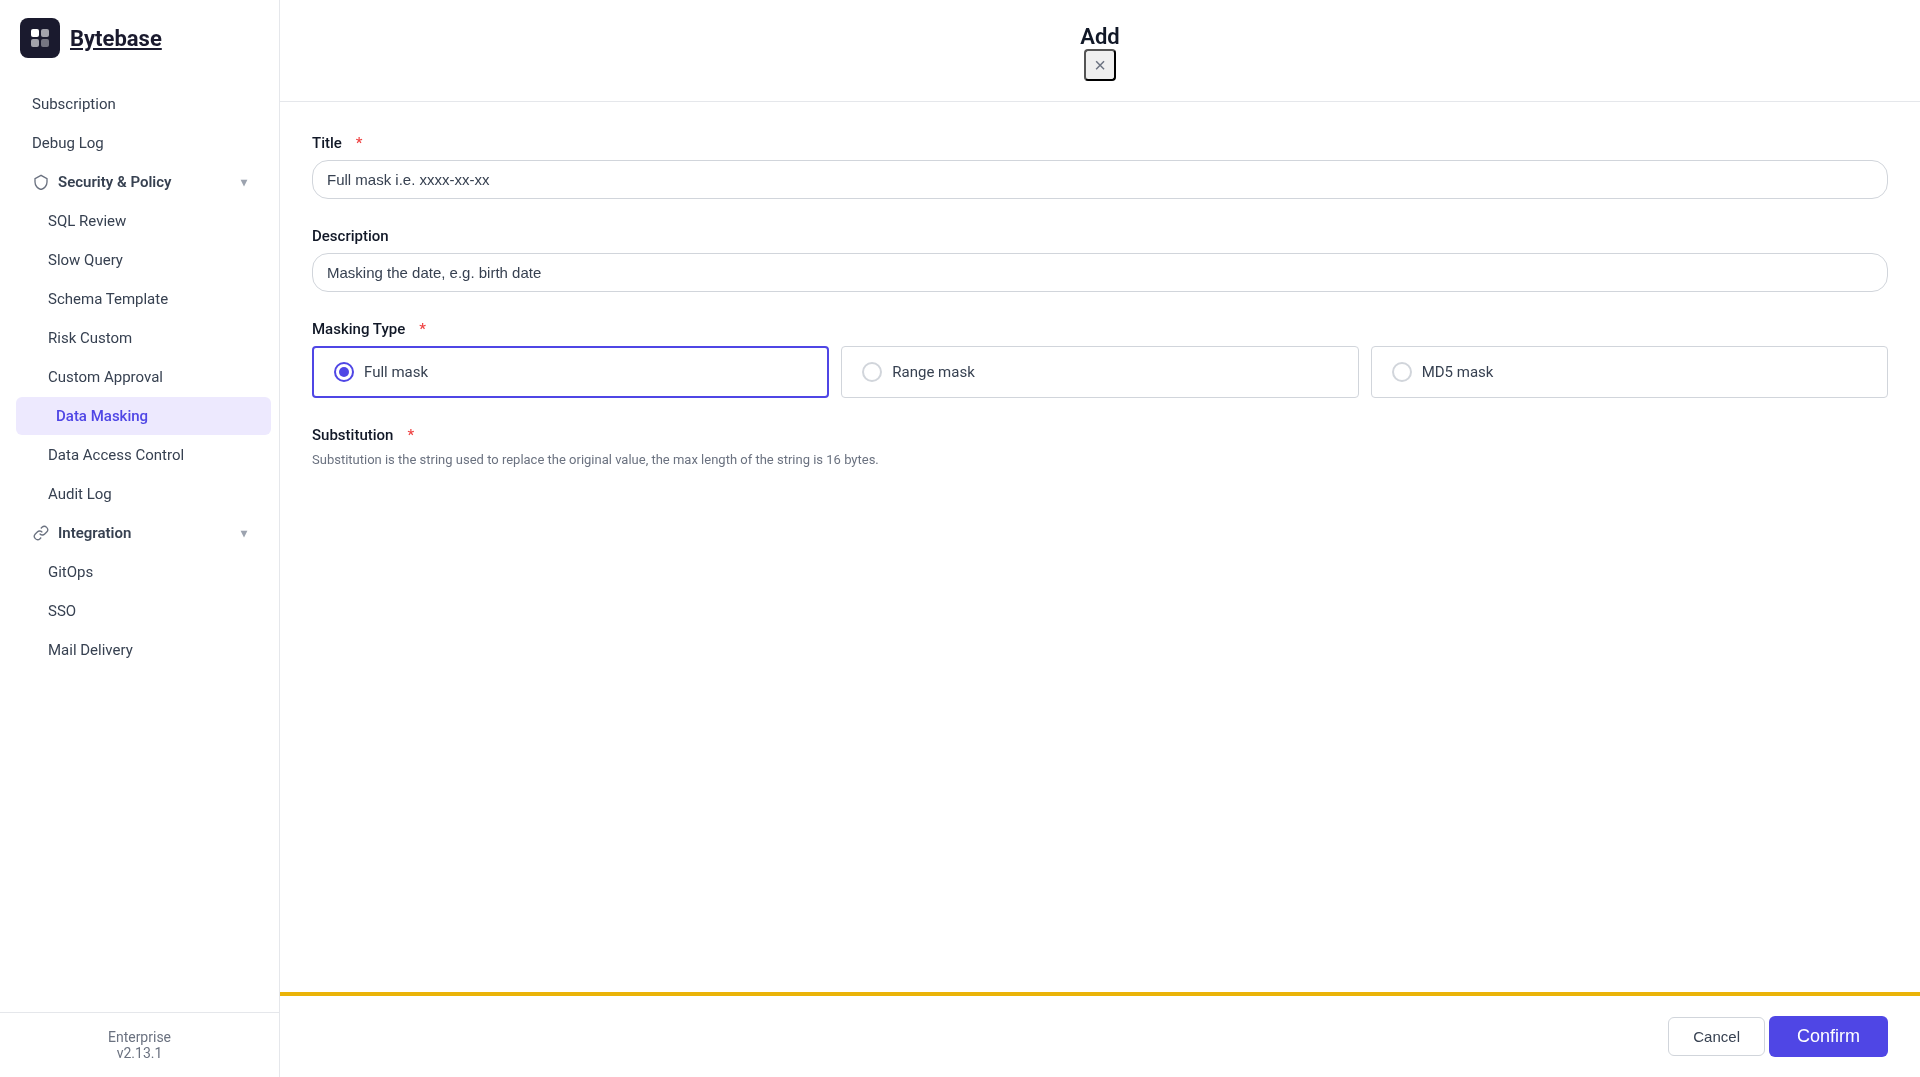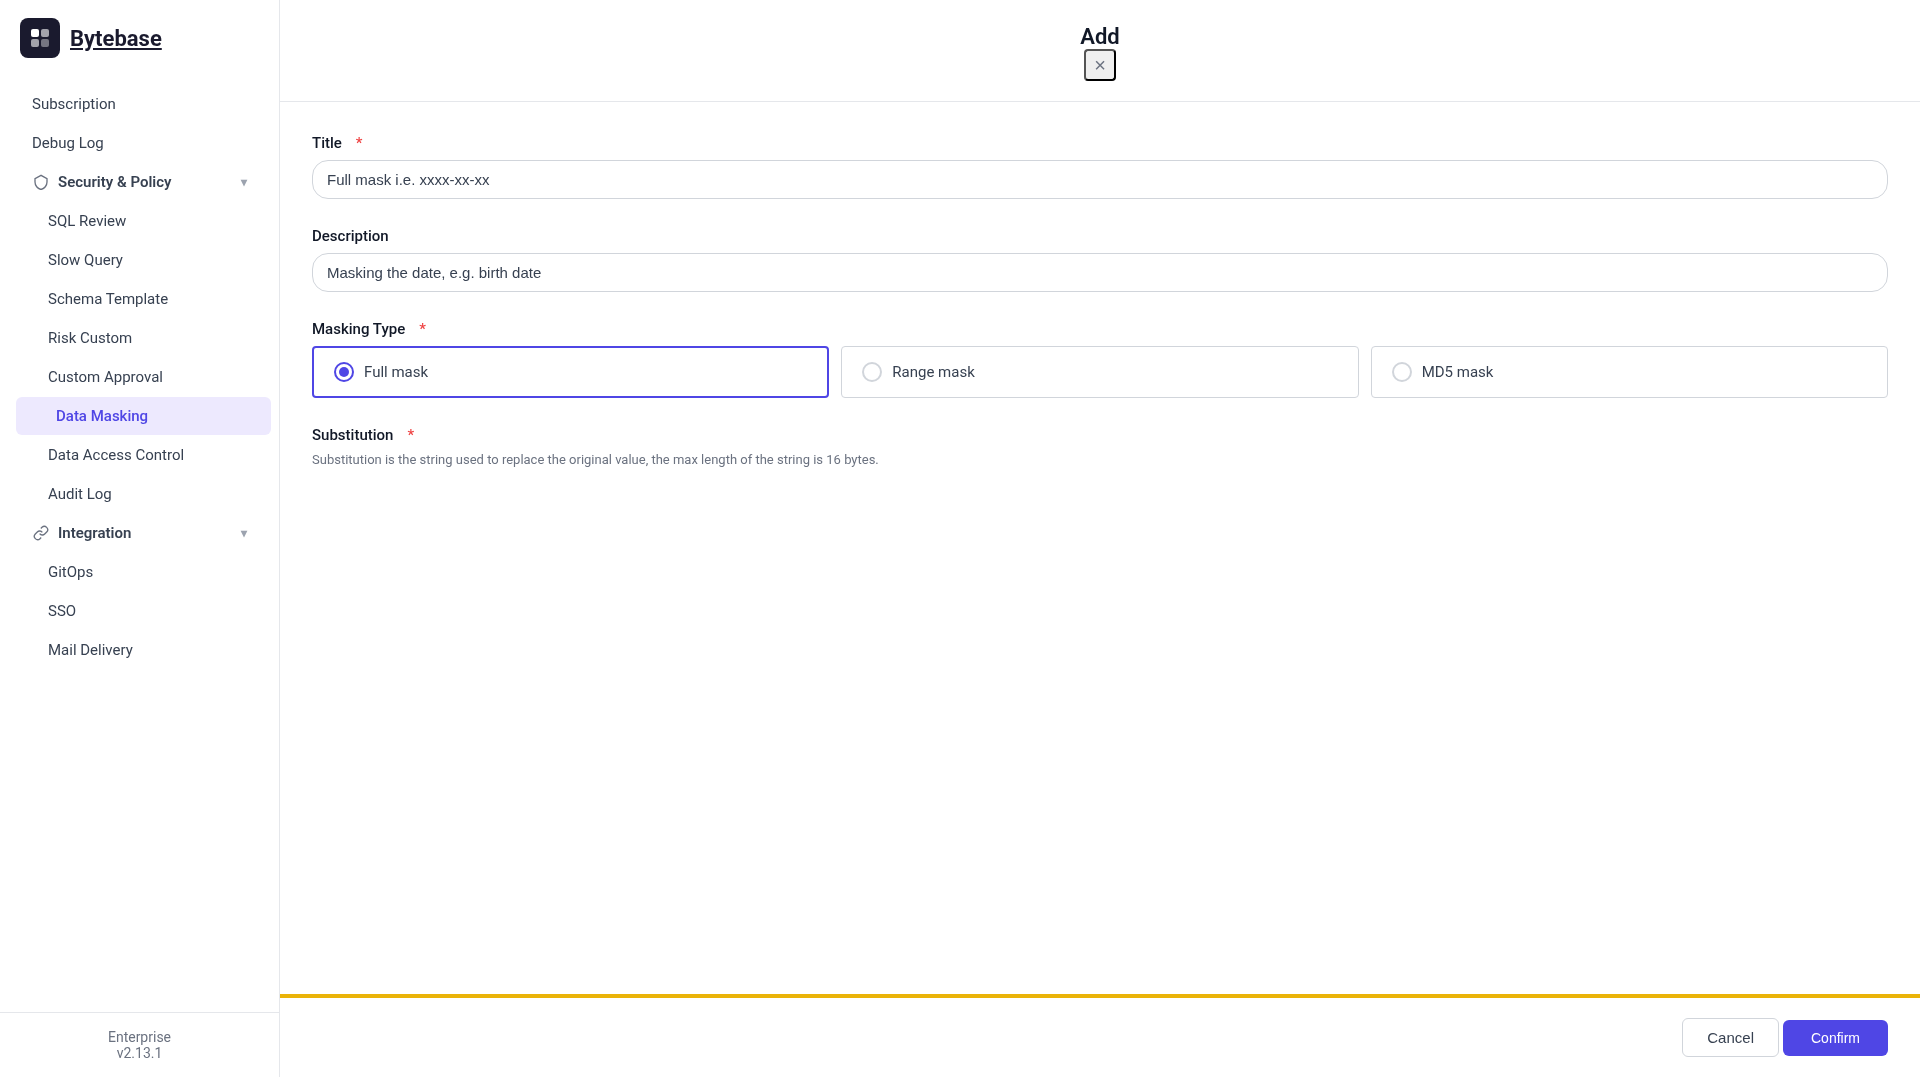--- a/index.html
+++ b/index.html
@@ -338,21 +338,21 @@
       font-size: 15px;
       color: #374151;
       background: #fff;
       cursor: pointer;
     }
 
     .btn-confirm {
       padding: 10px 28px;
       border: none;
       border-radius: 6px;
-      font-size: 14px;
+      font-size: 18px;
       color: #fff;
       background: #4f46e5;
       cursor: pointer;
       font-weight: 500;
     }
   </style>
 </head>
 <body>
 
 <aside class="sidebar">

